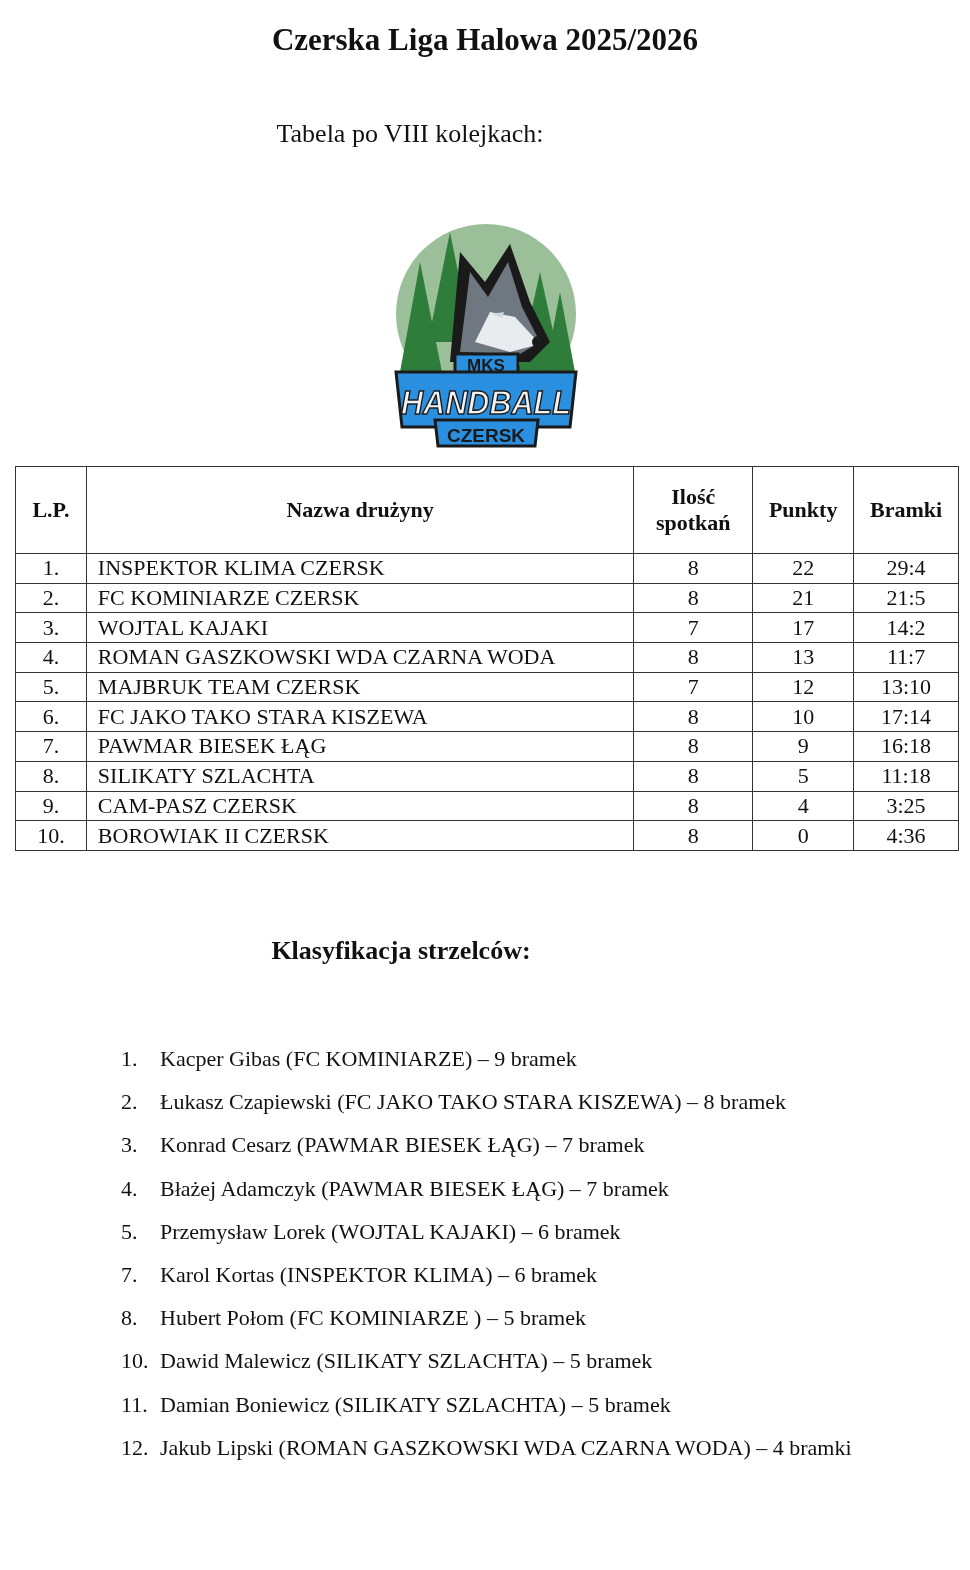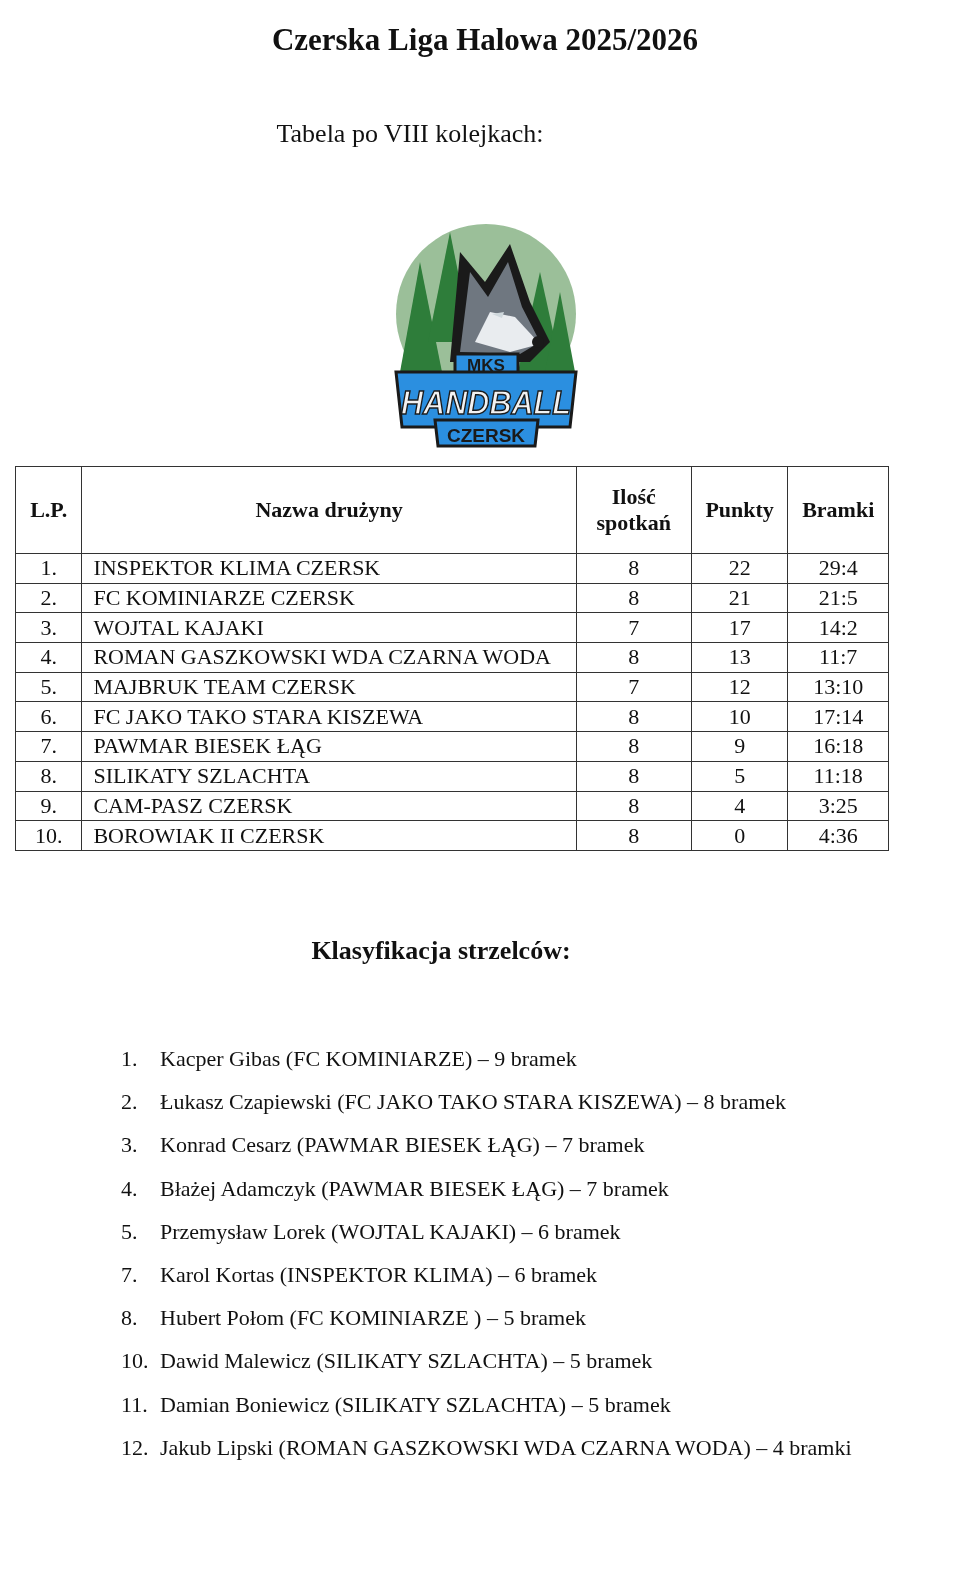--- a/index.html
+++ b/index.html
@@ -1,27 +1,27 @@
 <!DOCTYPE html>
 <html><head>
 <meta charset="utf-8">
 <style>
   html, body { margin: 0; padding: 0; background: #ffffff; }
   body { width: 970px; height: 1570px; position: relative; font-family: "Liberation Serif", "DejaVu Serif", serif; color: #111; overflow: hidden; }
   .title { position: absolute; left: 0; width: 970px; top: 14px; text-align: center; font-size: 31px; font-weight: bold; margin-top: 8px; }
   .subtitle { position: absolute; left: 0; width: 820px; top: 119px; text-align: center; font-size: 26px; font-weight: normal; }
   .logo { position: absolute; left: 390px; top: 222px; width: 192px; height: 228px; }
-  table.standings { position: absolute; left: 15px; top: 466px; width: 874px; border-collapse: collapse; font-size: 22px; }
+  table.standings { position: absolute; left: 15px; top: 466px; width: 944px; border-collapse: collapse; font-size: 22px; }
   table.standings th, table.standings td { border: 1.5px solid #333; padding: 0; }
   table.standings th { height: 86px; font-weight: bold; text-align: center; line-height: 26px; }
   table.standings td { height: 28.7px; line-height: 28px; }
   td.c { text-align: center; }
   td.name { padding-left: 11px !important; }
   .col-lp { width: 70px; } .col-name { width: 548px; } .col-m { width: 118px; } .col-p { width: 100px; } .col-b { width: 104px; }
-  .scorers-title { position: absolute; left: 0; width: 802px; top: 936px; text-align: center; font-size: 26px; font-weight: bold; padding-left: 40px; }
+  .scorers-title { position: absolute; left: 0; width: 802px; top: 936px; text-align: center; font-size: 26px; font-weight: bold; }
   ol.scorers { position: absolute; left: 117px; top: 1036px; margin: 4px; padding: 0; list-style: none; font-size: 22px; }
   ol.scorers li { height: 43.2px; line-height: 38px; white-space: nowrap; }
   ol.scorers .num { display: inline-block; width: 39px; }
 </style>
 </head>
 <body>
 
 <div class="title">Czerska Liga Halowa 2025/2026</div>
 <div class="subtitle">Tabela po VIII kolejkach:</div>
 

